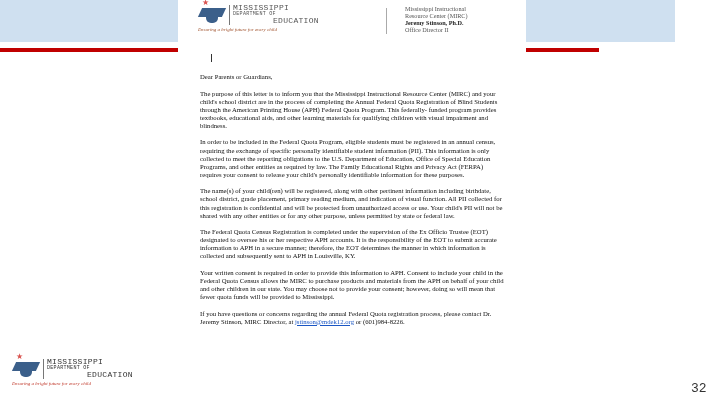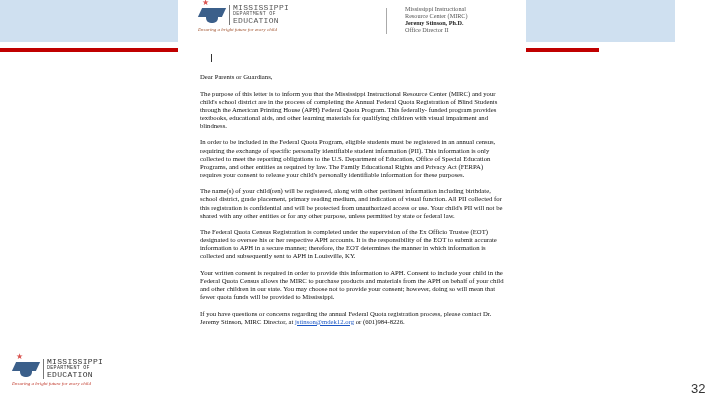--- a/index.html
+++ b/index.html
@@ -18,40 +18,40 @@
   .logo { position: absolute; display: flex; flex-direction: column; }
   .logo-top { display: flex; align-items: center; }
   .logo-cap { position: relative; width: 28px; height: 20px; }
   .logo-cap .star { position: absolute; left: 4px; top: -6px; color: #d9534f; font-size: 8px; line-height: 8px; }
   .logo-cap .board { position: absolute; left: 2px; top: 3px; width: 24px; height: 9px; background: #3b5f8a; transform: skewX(-25deg); }
   .logo-cap .base { position: absolute; left: 8px; top: 11px; width: 12px; height: 7px; background: #3b5f8a; border-radius: 0 0 5px 5px; }
   .logo-div { width: 1px; height: 20px; background: #777; margin: 0 3px; }
   .logo-text { font-family: Liberation Mono, monospace; color: #555; line-height: 1.0; letter-spacing: 0.3px; }
   .logo-text .l1 { font-size: 8px; }
   .logo-text .l2 { font-size: 5px; }
-  .logo-text .l3 { font-size: 8px; }
+  .logo-text .l3 { font-size: 8px; margin-left: 40px; }
   .logo-tag { font-size: 5px; color: #a0522d; font-style: italic; margin-top: 2px; white-space: nowrap; }
 
   .logo.top { left: 198px; top: 4px; }
   .logo.bottom { left: 12px; top: 358px; }
   .logo.bottom .logo-text { color: #333; }
   .logo.bottom .logo-tag { color: #c0392b; }
 
   .hdr-vline { position: absolute; left: 386px; top: 8px; width: 1px; height: 26px; background: #aaa; }
   .contact { position: absolute; left: 405px; top: 5px; font-size: 6.2px; line-height: 7px; color: #555; }
   .contact .name { font-weight: bold; color: #222; }
 
   .cursor { position: absolute; left: 211px; top: 54px; width: 1px; height: 8px; background: #333; }
 
   .body-text { position: absolute; left: 200px; top: 73px; width: 306px; font-size: 6.7px; line-height: 8.1px; color: #111; }
   .body-text p { margin-bottom: 8.4px; text-align: left; }
   .body-text .greeting { margin-bottom: 8.5px; }
   .email { color: #1a56c4; text-decoration: underline; }
 
-  .page-num { position: absolute; left: 691px; top: 381px; font-family: Liberation Sans, sans-serif; font-size: 13px; color: #333; }
+  .page-num { position: absolute; left: 691px; top: 381px; font-family: Liberation Mono, monospace; font-size: 13px; color: #333; }
 </style>
 </head>
 <body>
 
 <div class="hdr-blue left"></div>
 <div class="hdr-blue right"></div>
 <div class="hdr-red left"></div>
 <div class="hdr-red right"></div>
 
 <div class="doc"></div>

